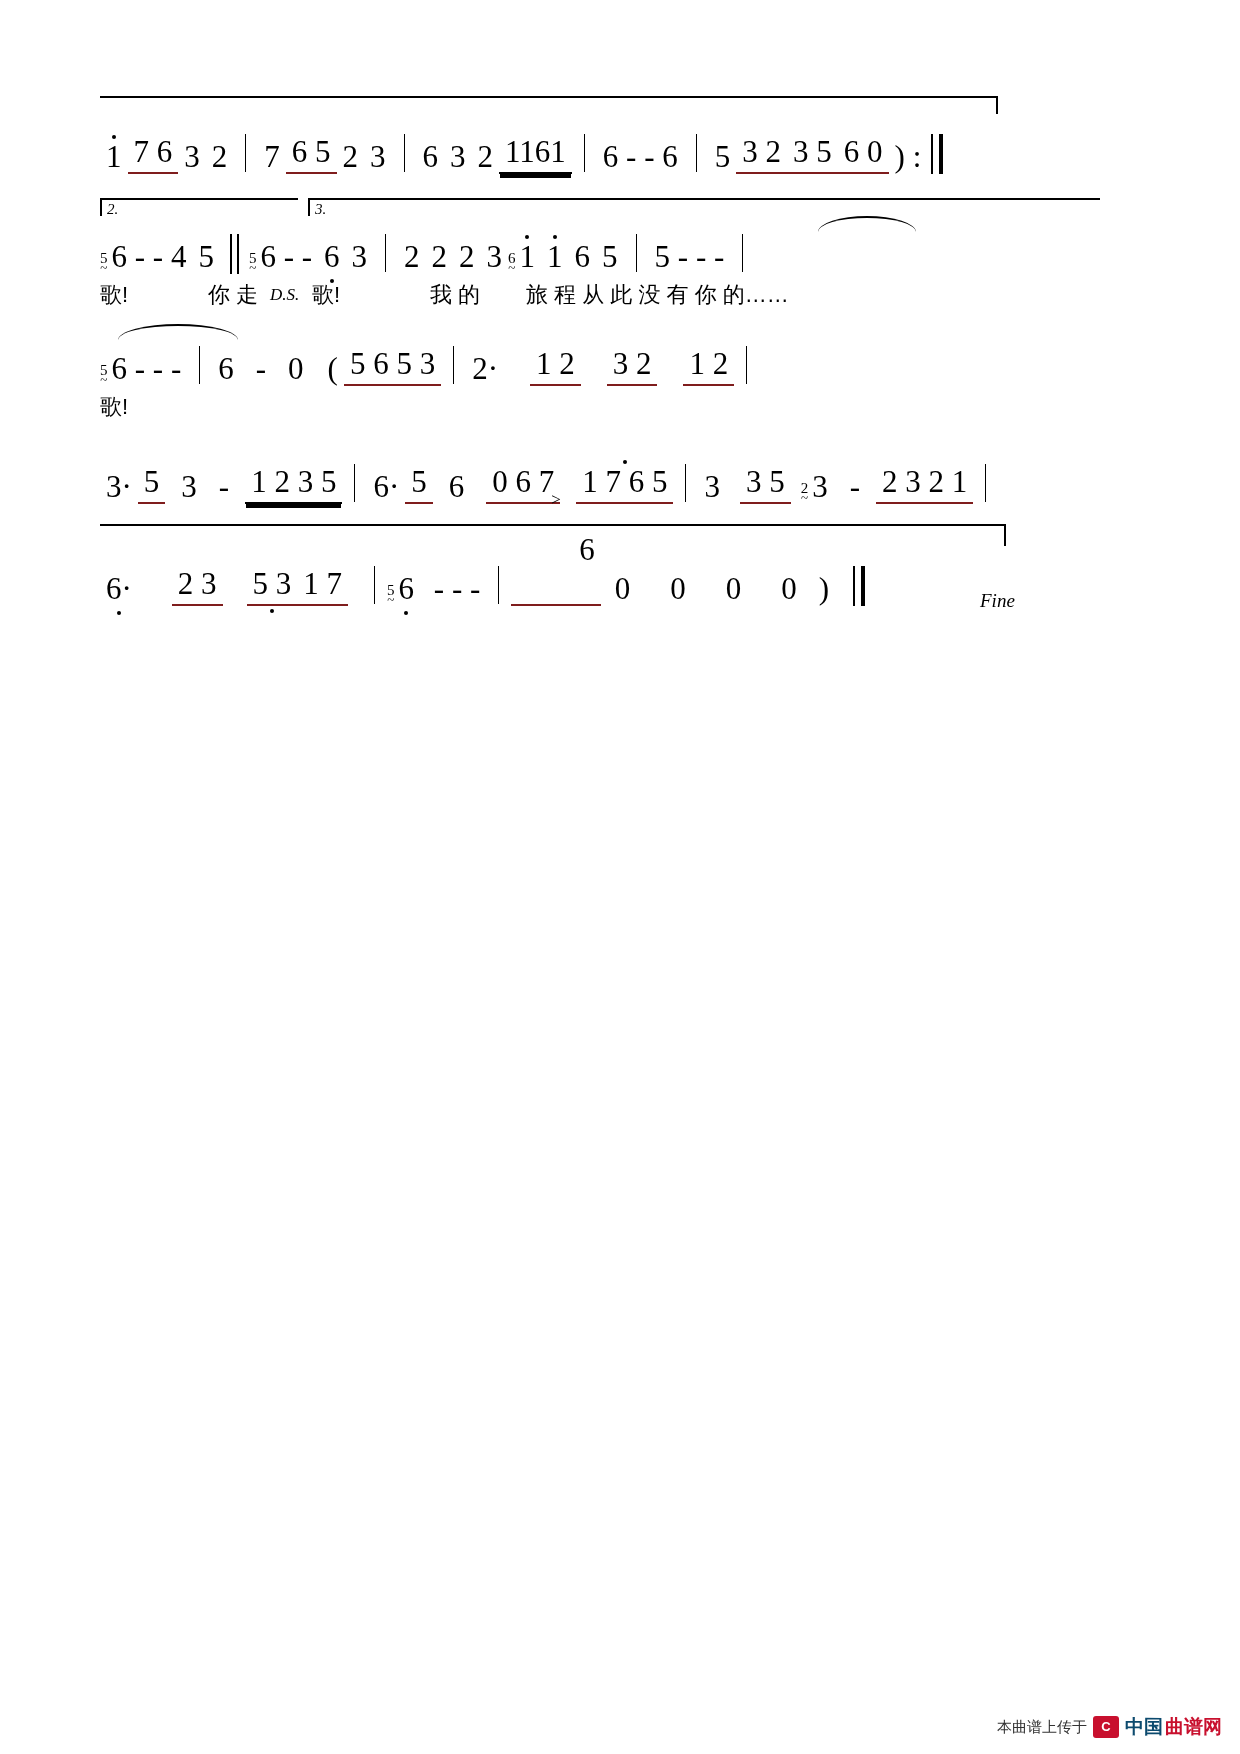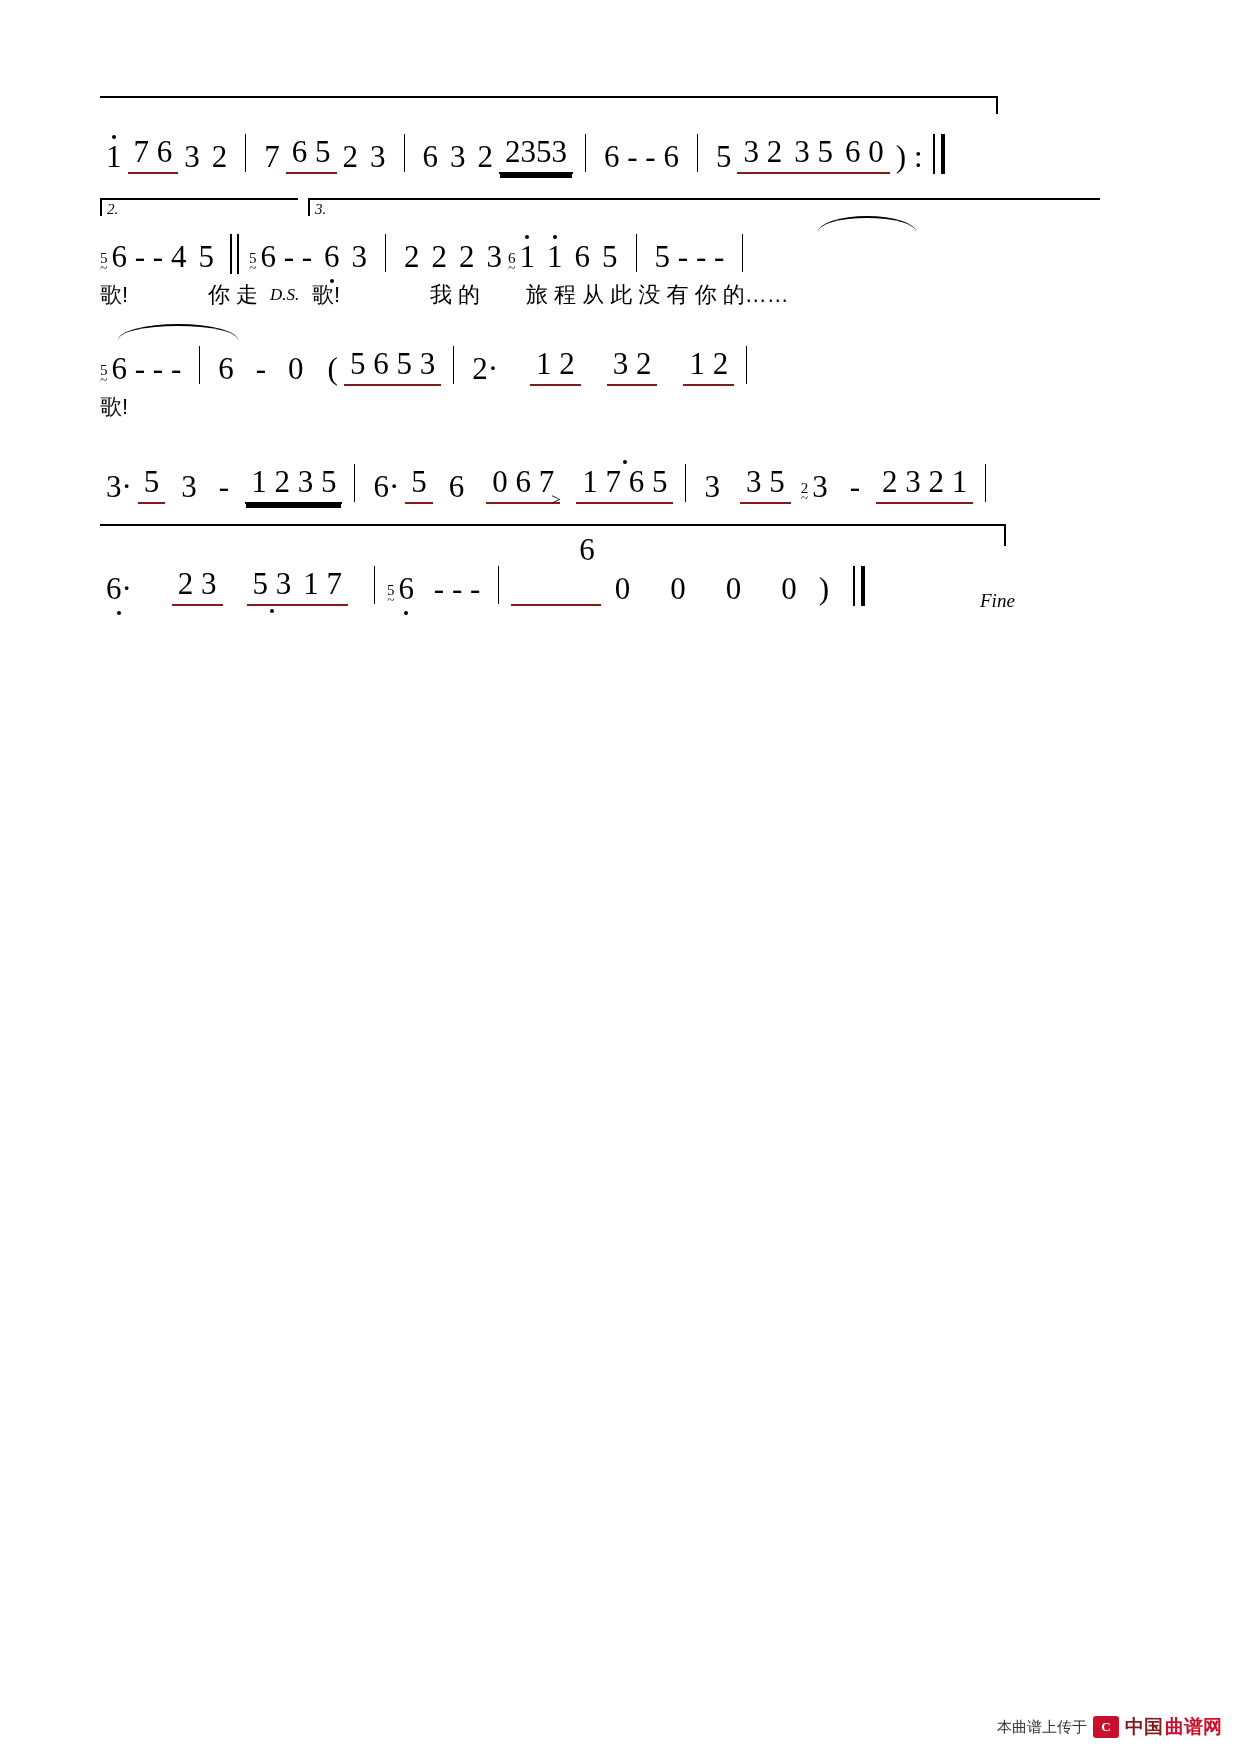--- a/index.html
+++ b/index.html
@@ -180,37 +180,37 @@
     font-size: 17px;
   }
 
   
   .footer {
     position: absolute;
     right: 18px;
     bottom: 14px;
     display: flex;
     align-items: center;
-    font-family: Liberation Serif, serif;
+    font-family: Liberation Sans, sans-serif;
     font-size: 15px;
     color: #333;
   }
   .footer .logo {
     display: inline-block;
     width: 26px; height: 22px;
     background: #c8102e;
     color: #fff;
     border-radius: 3px;
     text-align: center;
     font-size: 13px;
     line-height: 22px;
     margin: 0 6px;
     font-weight: bold;
   }
-  .footer .site-cn { color: #7f1d1d; font-size: 19px; font-weight: bold; }
+  .footer .site-cn { color: #0c4a6e; font-size: 19px; font-weight: bold; }
   .footer .site-cn2 { color: #c8102e; font-size: 19px; font-weight: bold; margin-left: 2px; }
 </style>
 </head>
 <body>
 
 <div class="sheet">
 
   <div class="system" style="top:96px;">
 
     <div class="longline" style="left:0px; top:0px; width:898px;"></div>
@@ -223,21 +223,21 @@
       <span class="note">2</span>
       <span class="bar"></span>
       <span class="note">7</span>
       <span class="note u1">6 5</span>
       <span class="note">2</span>
       <span class="note">3</span>
       <span class="bar"></span>
       <span class="note">6</span>
       <span class="note">3</span>
       <span class="note">2</span>
-      <span class="note u2">2353</span>
+      <span class="note u2">1161</span>
       <span class="bar"></span>
       <span class="note">6 - - 6</span>
       <span class="bar"></span>
       <span class="note">5</span>
       <span class="note u1">3 2</span>
       <span class="note u1">3 5</span>
       <span class="note u1">6 0</span>
       <span class="note">)</span>
       <span class="note" style="padding:0 2px;">:</span>
       <span class="heavybar"></span>

